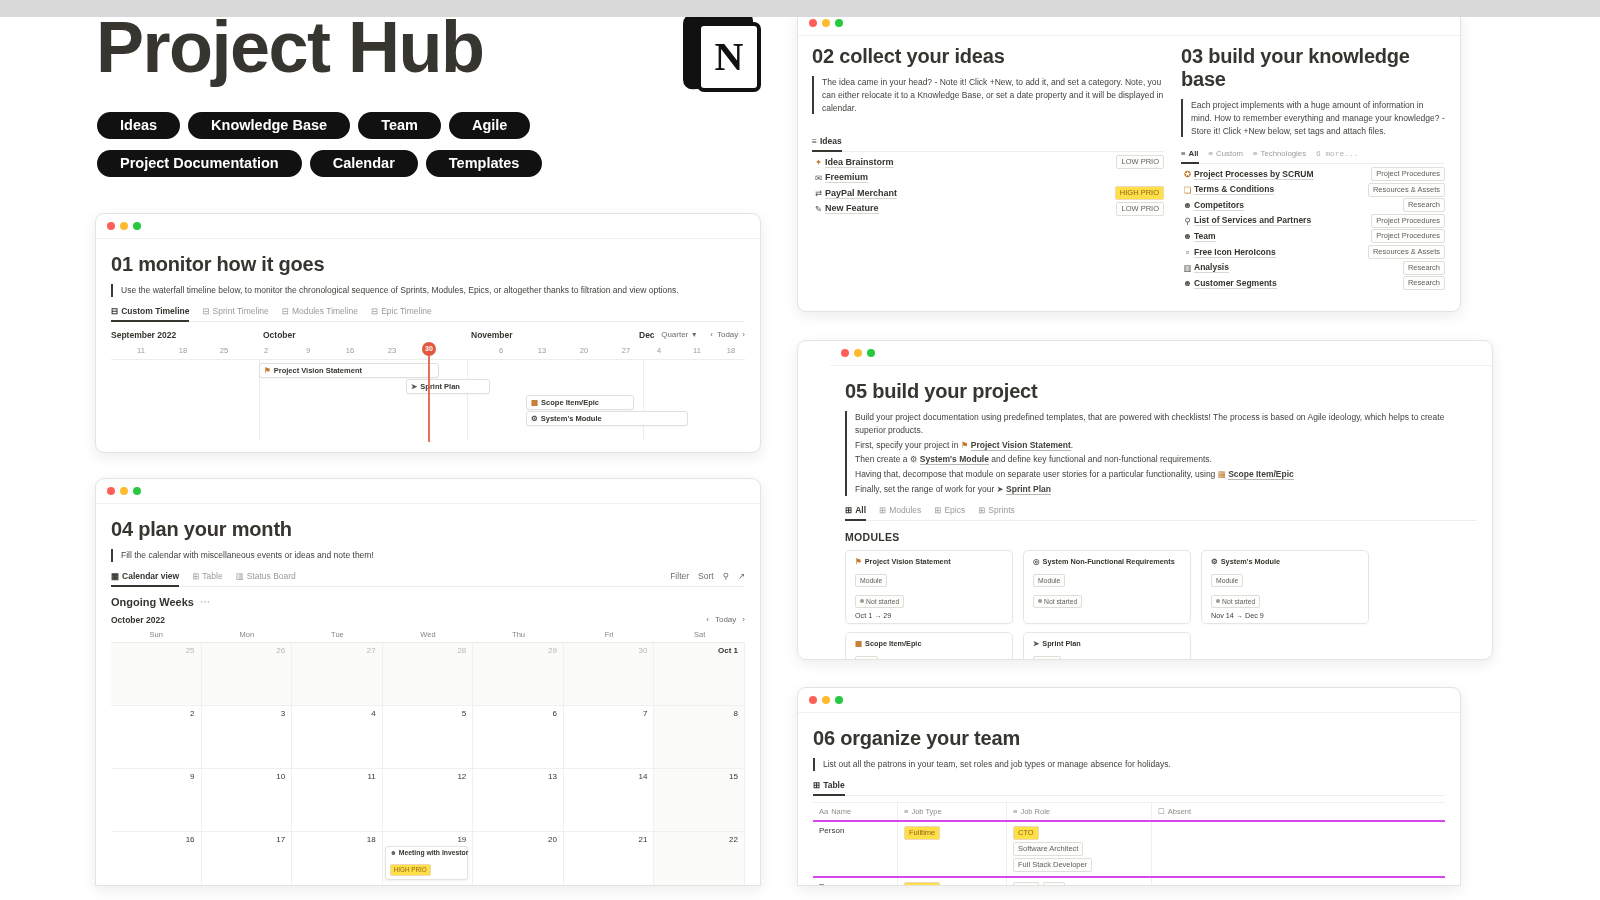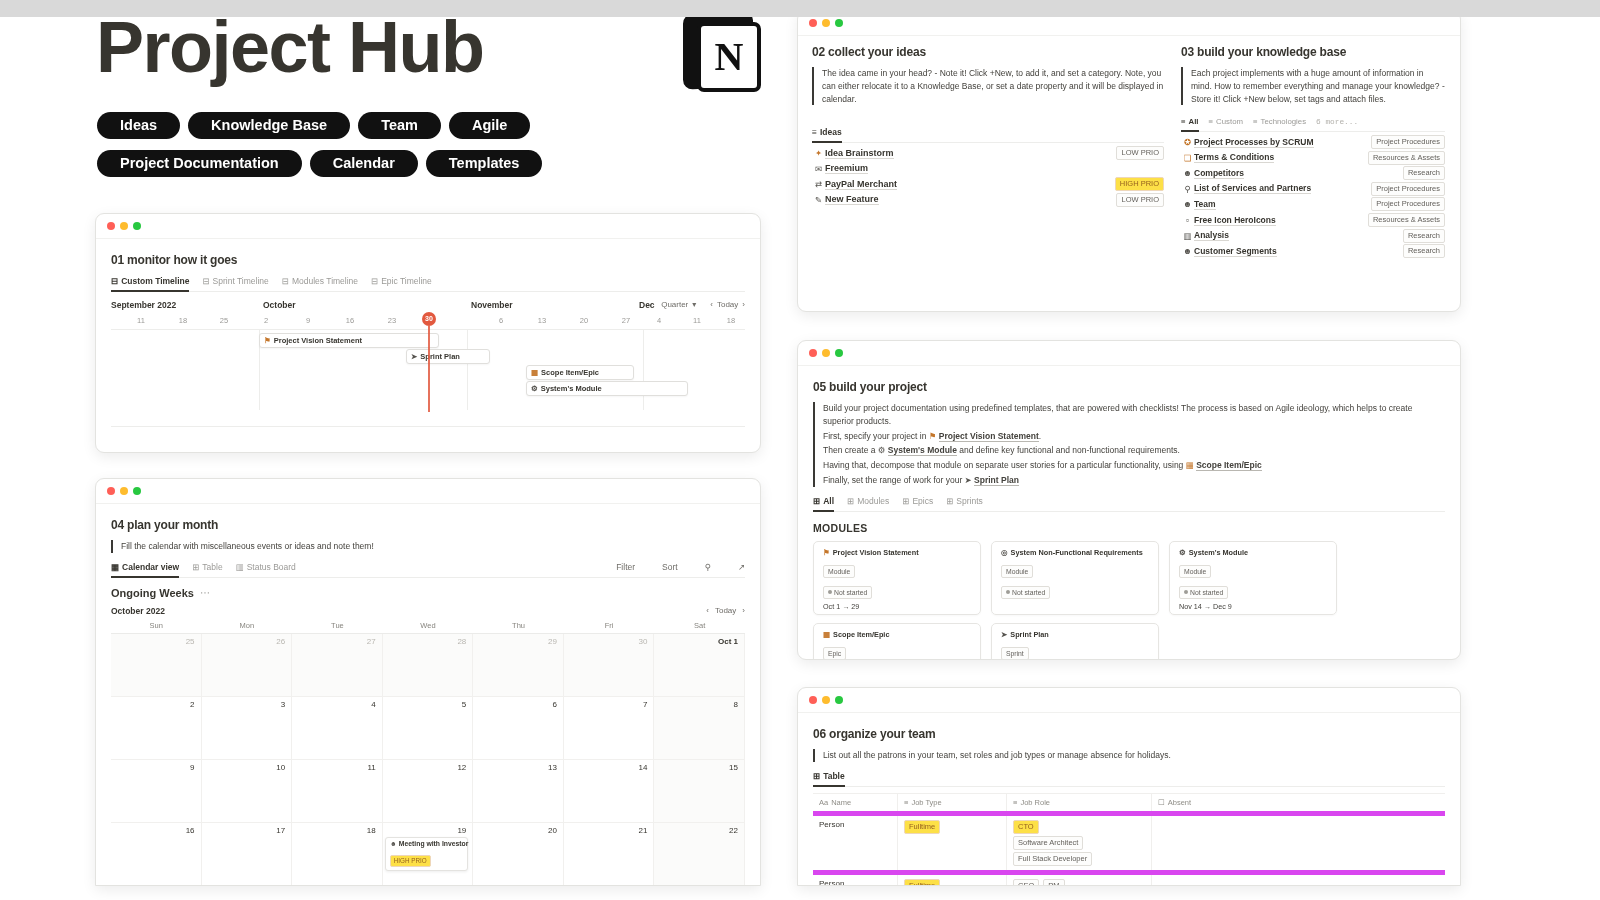--- a/index.html
+++ b/index.html
@@ -18,28 +18,28 @@
   .logo-face span{font-family:"Liberation Serif",serif;font-size:40px;font-weight:700;color:#111;line-height:1;}
   .pills{position:absolute;left:97px;top:112px;width:550px;display:flex;flex-wrap:wrap;gap:11px 8px;}
   .pill{background:#111;color:#fff;font-size:14.5px;font-weight:700;padding:5px 23px;border-radius:15px;line-height:17px;cursor:pointer;}
 
   
   .win{position:absolute;background:#fff;border:1px solid #e3e3e0;border-radius:9px;box-shadow:0 4px 14px rgba(0,0,0,.08);overflow:hidden;}
   .tbar{height:24px;display:flex;align-items:center;padding:0 11px;border-bottom:1px solid #f1f1ef;}
   .dot{width:8px;height:8px;border-radius:50%;margin-right:5px;}
   .dot.r{background:#ff5f57;} .dot.y{background:#febc2e;} .dot.g{background:#28c840;}
   .wbody{padding:8px 15px 0;}
-  .wtitle{margin:6px 0 0;font-size:12px;font-weight:700;letter-spacing:-.2px;}
+  .wtitle{margin:6px 0 0;font-size:20px;font-weight:700;letter-spacing:-.2px;}
   .quote{margin-top:8px;border-left:2.5px solid #3a3935;padding-left:8px;font-size:8.5px;line-height:1.5;color:#44423d;}
   .tabs{display:flex;align-items:center;gap:13px;margin-top:9px;border-bottom:1px solid #ededeb;padding-bottom:5px;
         font-size:8.5px;color:#9b9a97;}
   .tab{display:flex;align-items:center;gap:3px;cursor:pointer;position:relative;}
   .tab.on{color:#37352f;font-weight:700;}
   .tab.on:after{content:"";position:absolute;left:0;right:0;bottom:-6px;height:2px;background:#37352f;}
-  .tools{margin-left:auto;display:flex;gap:27px;color:#6f6d68;}
+  .tools{margin-left:auto;display:flex;gap:9px;color:#6f6d68;}
   .ic{display:inline-block;text-align:center;font-style:normal;}
   .ic-o{color:#c4762a;} .ic-d{color:#55534e;}
   .tag{display:inline-block;font-size:7.5px;line-height:10px;padding:1px 4px;border-radius:2px;background:#fdfdfc;
        border:1px solid #e0ded9;color:#64615c;white-space:nowrap;}
   .tag.orange{background:#fde047;border-color:#eed7ba;color:#96621f;}
 
   
   .tl{position:relative;margin-top:8px;height:134px;font-size:8.5px;}
   .tl .mlabel{position:absolute;top:0;font-weight:700;}
   .tl .tctrl{position:absolute;top:0;right:0;display:flex;gap:4px;color:#6f6d68;font-size:8px;align-items:center;}
@@ -93,21 +93,21 @@
   .card{width:148px;height:60px;border:1px solid #e6e5e2;border-radius:5px;padding:6px 9px;box-shadow:0 1px 2px rgba(0,0,0,.03);cursor:pointer;}
   .chead{display:flex;align-items:center;gap:3px;font-size:7.3px;font-weight:700;white-space:nowrap;}
   .chead .ic{font-size:7.5px;}
   .crow{margin-top:3px;}
   .card .tag{font-size:6.8px;line-height:9px;}
   .st .stdot{display:inline-block;width:4px;height:4px;border-radius:50%;background:#9e9c97;margin-right:2px;vertical-align:1px;}
   .cdates{margin-top:3px;font-size:7.2px;color:#42403c;}
 
   
   .ttable{margin-top:6px;font-size:8px;}
-  .trow{display:flex;border-bottom:5px solid #d946ef;}
+  .trow{display:flex;border-bottom:2px solid #d946ef;}
   .trow.head{color:#8f8d87;font-size:7.5px;border-top:1px solid #f0efed;}
   .tc{padding:4px 6px;border-right:1px solid #f0efed;display:flex;align-items:flex-start;gap:3px;}
   .tc:last-child{border-right:none;}
   .c-name{width:72px;} .c-type{width:96px;} .c-role{width:132px;} .c-abs{flex:1;}
   .roles-col{display:flex;flex-direction:column;gap:2px;align-items:flex-start;}
   .roles-row{display:flex;gap:4px;}
 </style>
 </head>
 <body>
 
@@ -131,20 +131,21 @@
 </div>
 
 <div class="win" style="left:95px;top:213px;width:664px;height:238px;">
   <div class="tbar">
     <span class="dot r"></span>
     <span class="dot y"></span>
     <span class="dot g"></span>
   </div>
   <div class="wbody">
     <h2 class="wtitle">01 monitor how it goes</h2>
+    <div class="quote">Use the waterfall timeline below, to monitor the chronological sequence of Sprints, Modules, Epics, or altogether thanks to filtration and view options.</div>
     <div class="tabs">
       <span class="tab on">
           <i class="ic">⊟</i>
           <span>Custom Timeline</span>
         </span>
       <span class="tab">
           <i class="ic">⊟</i>
           <span>Sprint Timeline</span>
         </span>
       <span class="tab">
@@ -451,21 +452,21 @@
       </div>
       <div class="krow">
         <i class="ic ic-d">☻</i>
         <span class="klabel">Customer Segments</span>
         <span class="ktag tag">Research</span>
       </div>
     </div>
   </div>
 </div>
 
-<div class="win" style="left:797px;top:340px;width:662px;height:318px;">
+<div class="win" style="left:797px;top:340px;width:662px;height:318px;padding-left:32px;">
   <div class="tbar">
     <span class="dot r"></span>
     <span class="dot y"></span>
     <span class="dot g"></span>
   </div>
   <div class="wbody">
     <h2 class="wtitle">05 build your project</h2>
     <div class="quote" style="max-width:614px;">
       <p class="qline" style="margin-top:0;">Build your project documentation using predefined templates, that are powered with checklists! The process is based on Agile ideology, which helps to create superior products.</p>
       <p class="qline"><span>First, specify your project in </span><i class="ic ic-o">⚑</i> <span class="plink">Project Vision Statement</span><span>.</span></p>

